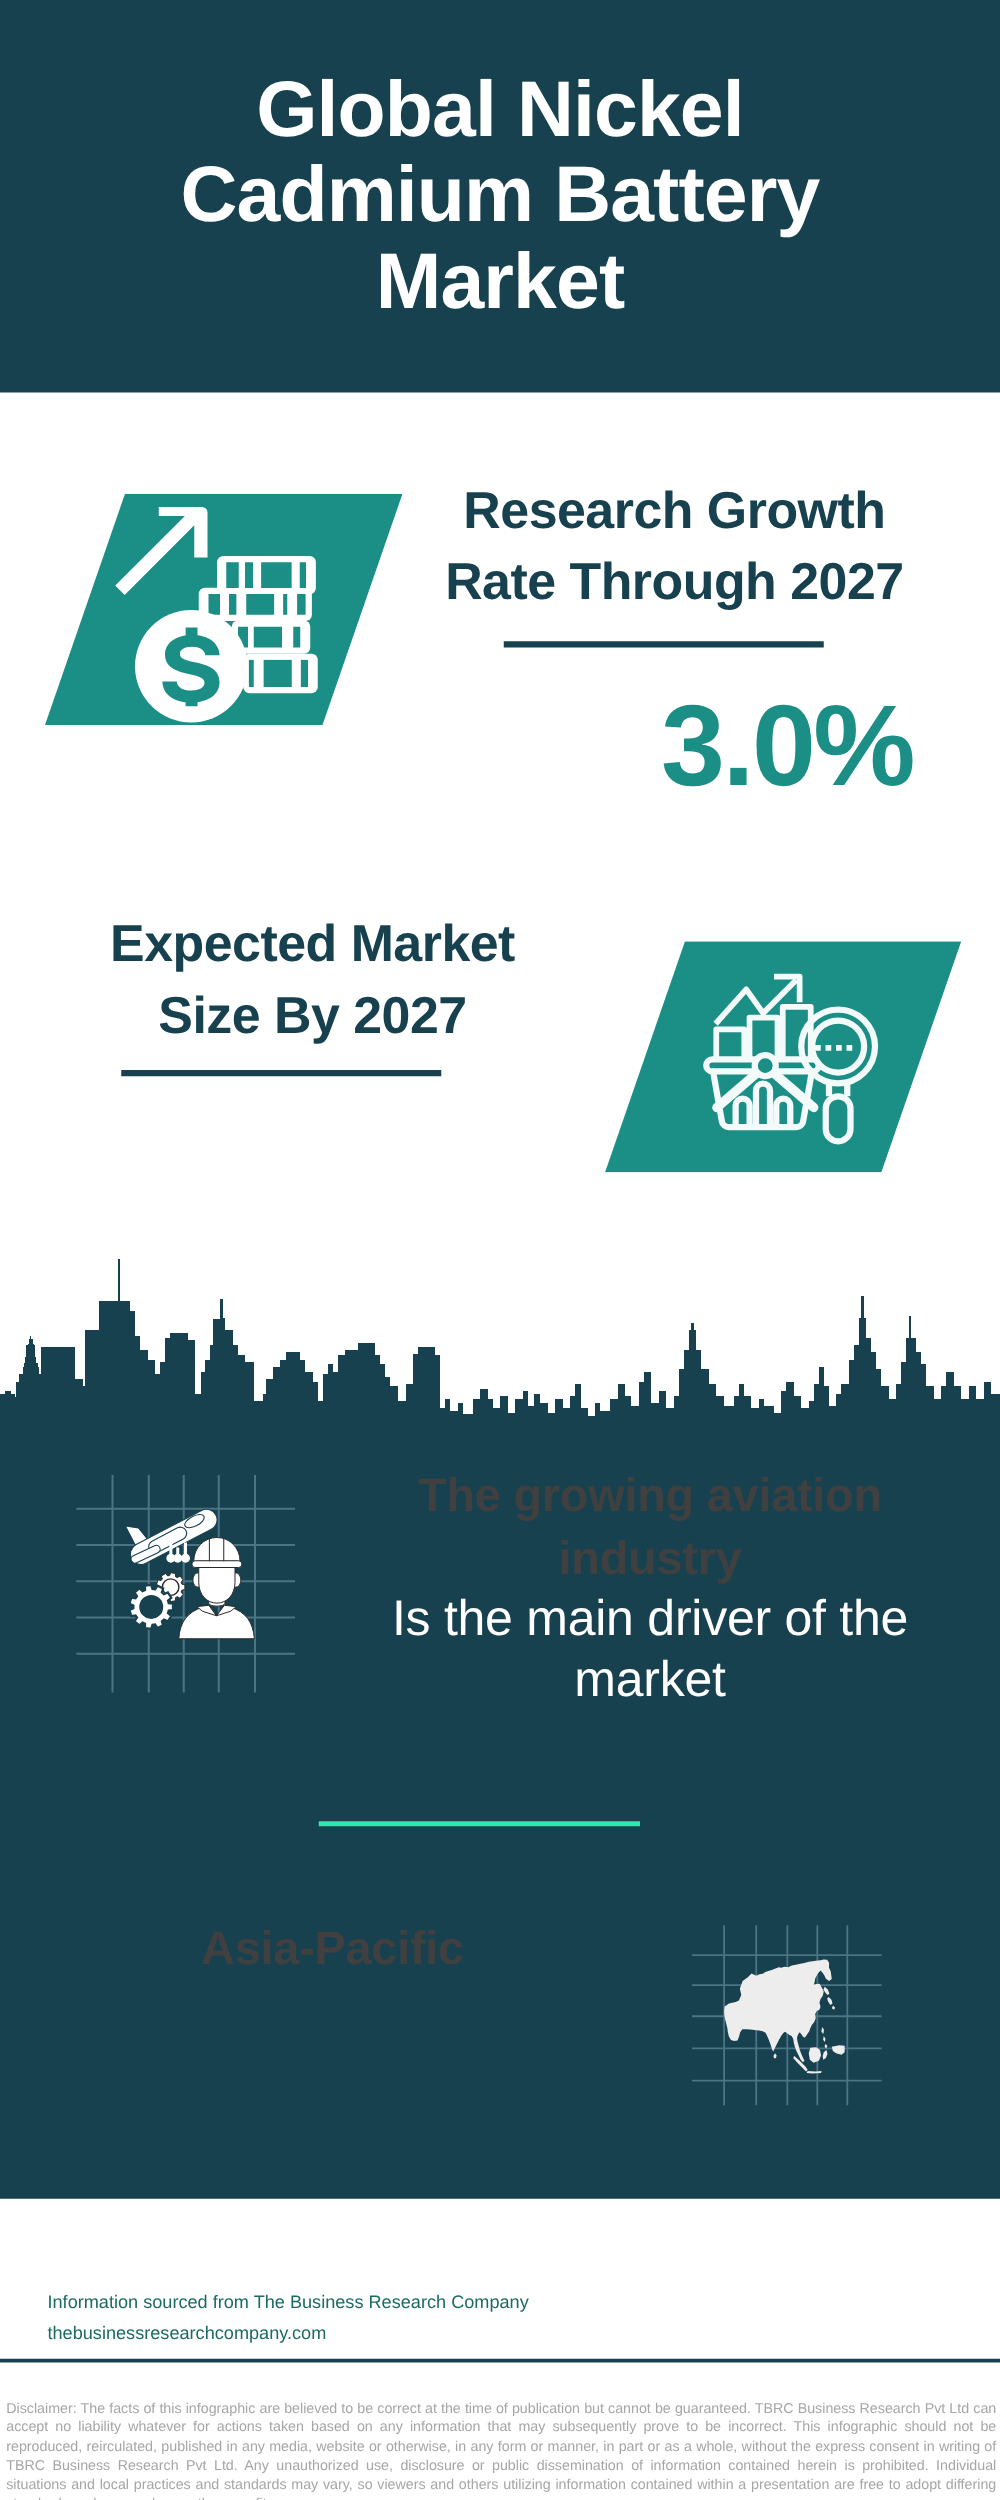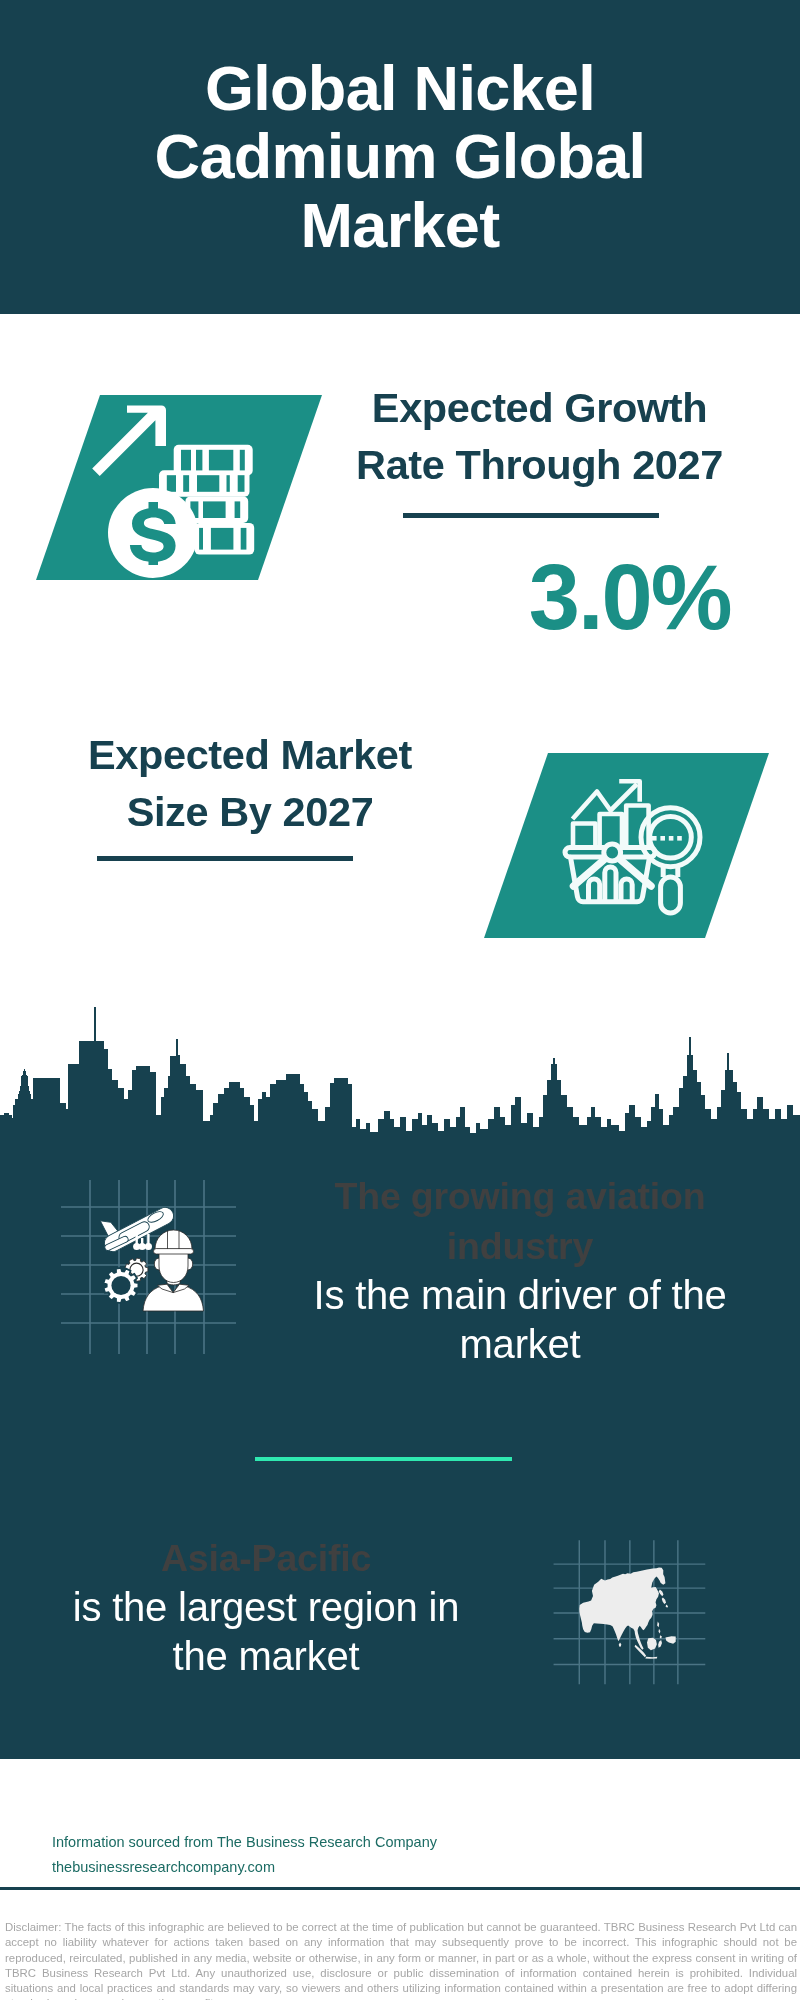--- a/index.html
+++ b/index.html
@@ -38,34 +38,34 @@
   .msg1{position:absolute;left:300px;top:1171px;width:440px;text-align:center;}
   .msg-hi{color:#404040;font-size:37.5px;font-weight:bold;line-height:50px;letter-spacing:-.2px;}
   .msg-lo{color:#ffffff;font-size:40px;line-height:49px;letter-spacing:-.2px;}
 
   .divider{position:absolute;left:255px;top:1457px;width:257px;height:4px;background:#2fe8b0;}
 
   .msg2{position:absolute;left:46px;top:1533px;width:440px;text-align:center;}
 
   
   .foot{position:absolute;left:0;top:1779px;width:800px;height:221px;background:#ffffff;}
-  .foot-src{position:absolute;left:38px;top:1830px;width:440px;color:#1b6b63;font-size:14.5px;line-height:25px;margin-left:14px;}
+  .foot-src{position:absolute;left:38px;top:1830px;width:440px;color:#1b6b63;font-size:14.5px;line-height:25px;}
   .hr{position:absolute;left:0;top:1887px;width:800px;height:3px;background:#17414f;}
   .disclaimer{position:absolute;left:5px;top:1893px;width:792px;color:#a6a6a6;font-size:11.4px;line-height:15.3px;text-align:justify;margin-top:27px;}
 </style>
 </head>
 <body>
 
 <div class="page">
 
   
   <div class="hdr"></div>
   <div class="hdr-title">
     <div>Global Nickel</div>
-    <div>Cadmium Global</div>
+    <div>Cadmium Battery</div>
     <div>Market</div>
   </div>
 
   
   <div class="para para1"></div>
   <svg class="icon-money" viewBox="0 370 320 230">
     <g fill="none" stroke="#ffffff" stroke-width="7">
       
     </g>
     <g>
@@ -98,21 +98,21 @@
       <path d="M127,405.5 h34.5 a4.5,4.5 0 0 1 4.5,4.5 v36 h-10.6 v-25.8 l-55.7,55.7 l-7.5,-7.5 l55.7,-55.7 h-20.9 z"></path>
 
       <circle cx="153" cy="533" r="45"></circle>
     </g>
     <g fill="#1b8f86">
       <path d="M148.5,502 h9.5 v8 h-9.5 z M148.5,556 h9.5 v9 h-9.5 z"></path>
       <path d="M153.5,508 c-12.8,0 -21.5,6.4 -21.5,15.6 c0,9.6 8,13.3 19,15.6 c9.4,2 12.6,3.4 12.6,7.2 c0,3.6 -4.2,6 -10.6,6 c-6.8,0 -11.4,-2.8 -11.6,-7.3 h-11.5 c0.2,10 8.8,16.9 23.1,16.9 c13.7,0 22.6,-6.3 22.6,-16.2 c0,-9.8 -7.6,-13.4 -19.8,-16 c-8.9,-1.9 -11.9,-3.3 -11.9,-6.8 c0,-3.4 3.9,-5.6 9.6,-5.6 c6.2,0 10.3,2.7 10.7,6.7 h11.5 c-0.5,-9.6 -8.5,-16.1 -22.2,-16.1 z"></path>
     </g>
   </svg>
   <div class="stat1">
-    <div class="stat-label">Expected Growth</div>
+    <div class="stat-label">Research Growth</div>
     <div class="stat-label">Rate Through 2027</div>
     <div class="stat-rule"></div>
     <div class="stat-value" style="font-size:92px;line-height:104px;margin:27px 9px 0 0;">3.0%</div>
   </div>
 
   
   <div class="para para2"></div>
   <svg class="icon-research" viewBox="480 750 280 200">
     <g fill="none" stroke="#f2fbfa" stroke-width="4.6" stroke-linejoin="round">
 
@@ -223,21 +223,20 @@
   <svg class="icon-asia" viewBox="540 1490 200 210">
     <g stroke="#4b7485" stroke-width="1.7" fill="none">
       <path d="M575,1531 v168 M605,1531 v168 M634,1531 v168 M662,1531 v168 M690,1531 v168"></path>
       <path d="M545,1559 h177 M545,1587 h177 M545,1616 h177 M545,1646 h177 M545,1676 h177"></path>
     </g>
     <path fill="#ededed" fill-rule="evenodd" d="M575.0,1611.0 L575.5,1606.8 L579.5,1604.0 L585.7,1602.7 L588.8,1601.4 L591.0,1596.1 L589.7,1590.0 L590.1,1589.1 L592.3,1583.0 L597.1,1579.5 L600.6,1576.0 L605.0,1578.2 L608.0,1576.8 L611.1,1576.4 L613.5,1574.6 L616.4,1573.8 L620.0,1572.5 L623.0,1571.5 L626.0,1570.3 L628.5,1570.8 L631.2,1569.7 L635.0,1570.2 L638.0,1568.6 L642.0,1568.0 L646.0,1567.0 L650.0,1566.2 L654.0,1565.2 L657.5,1564.6 L660.6,1564.2 L665.0,1563.8 L668.0,1563.0 L671.1,1563.3 L673.0,1566.0 L672.9,1570.7 L674.5,1574.0 L675.5,1581.2 L673.0,1583.0 L670.0,1581.0 L668.5,1577.7 L666.5,1575.0 L665.0,1573.4 L662.5,1576.0 L660.2,1580.4 L658.9,1586.5 L661.0,1586.0 L664.1,1585.6 L666.0,1589.0 L668.0,1593.0 L667.0,1597.0 L665.0,1600.0 L664.0,1603.5 L665.0,1607.0 L664.0,1610.0 L661.5,1611.0 L660.0,1614.0 L660.5,1618.0 L659.0,1621.5 L657.0,1624.0 L655.5,1627.0 L654.5,1630.0 L653.0,1632.0 L651.5,1634.5 L650.0,1636.0 L648.5,1635.0 L647.0,1632.5 L645.5,1631.0 L644.0,1633.0 L643.0,1636.0 L643.5,1639.5 L644.5,1643.0 L645.5,1647.0 L647.0,1651.0 L648.5,1654.5 L650.0,1657.5 L648.5,1659.0 L646.5,1656.5 L644.5,1652.5 L642.5,1648.5 L641.0,1644.5 L640.0,1640.5 L639.5,1637.0 L638.0,1634.5 L636.0,1633.5 L634.0,1632.0 L632.0,1630.5 L630.5,1631.5 L628.5,1634.0 L626.5,1637.5 L624.5,1641.5 L622.5,1645.5 L620.7,1649.1 L619.3,1645.5 L618.0,1641.5 L616.5,1637.5 L615.0,1634.0 L613.7,1631.5 L611.0,1630.0 L607.5,1629.3 L603.5,1628.8 L599.5,1628.4 L595.5,1628.2 L592.0,1628.1 L590.0,1631.0 L589.0,1635.0 L587.5,1638.6 L584.5,1639.0 L581.4,1638.2 L579.5,1635.0 L578.5,1631.0 L578.0,1627.0 L577.0,1623.0 L576.0,1619.0 L575.2,1615.0 Z M622.5,1650.5 L624.0,1652.5 L623.5,1655.0 L621.8,1655.5 L621.0,1653.0 Z M669.0,1588.5 L671.8,1591.0 L673.2,1594.5 L671.8,1596.5 L669.6,1594.0 L667.6,1591.0 Z M672.6,1598.0 L675.2,1600.5 L676.2,1604.0 L674.2,1605.5 L672.2,1602.5 L671.2,1599.5 Z M676.6,1606.0 L678.6,1608.0 L677.6,1610.0 L675.6,1608.5 Z M666.5,1626.0 L668.2,1628.5 L667.6,1632.5 L665.8,1630.5 Z M668.0,1634.5 L669.6,1637.0 L669.0,1640.0 L667.4,1638.0 Z M669.4,1642.0 L671.4,1643.5 L670.4,1646.0 L668.8,1644.5 Z M640.5,1653.0 L645.5,1657.5 L650.5,1662.5 L653.0,1666.0 L651.5,1667.5 L647.5,1663.5 L643.0,1659.0 L639.5,1655.0 Z M653.0,1667.0 L660.5,1667.5 L666.0,1667.0 L665.5,1669.0 L657.5,1669.5 L652.0,1669.0 Z M655.5,1645.5 L661.0,1645.0 L664.5,1647.5 L665.5,1652.5 L663.5,1657.5 L658.5,1659.5 L655.0,1656.5 L654.0,1650.5 Z M668.0,1649.5 L670.5,1647.5 L671.5,1651.0 L670.0,1655.0 L667.5,1656.5 L667.0,1653.0 Z M675.5,1644.5 L682.5,1643.0 L687.5,1643.5 L687.5,1649.5 L684.5,1652.0 L679.5,1650.5 L676.5,1648.5 Z"></path>
   </svg>
 
   <div class="msg2">
     <div class="msg-hi">Asia-Pacific</div>
-    <div class="msg-lo">is the largest region in the market</div>
   </div>
 
   
   <div class="foot"></div>
   <div class="foot-src">
     <div>Information sourced from The Business Research Company</div>
     <div>thebusinessresearchcompany.com</div>
   </div>
   <svg class="social-row" viewBox="470 1795 320 80">
     <g>

